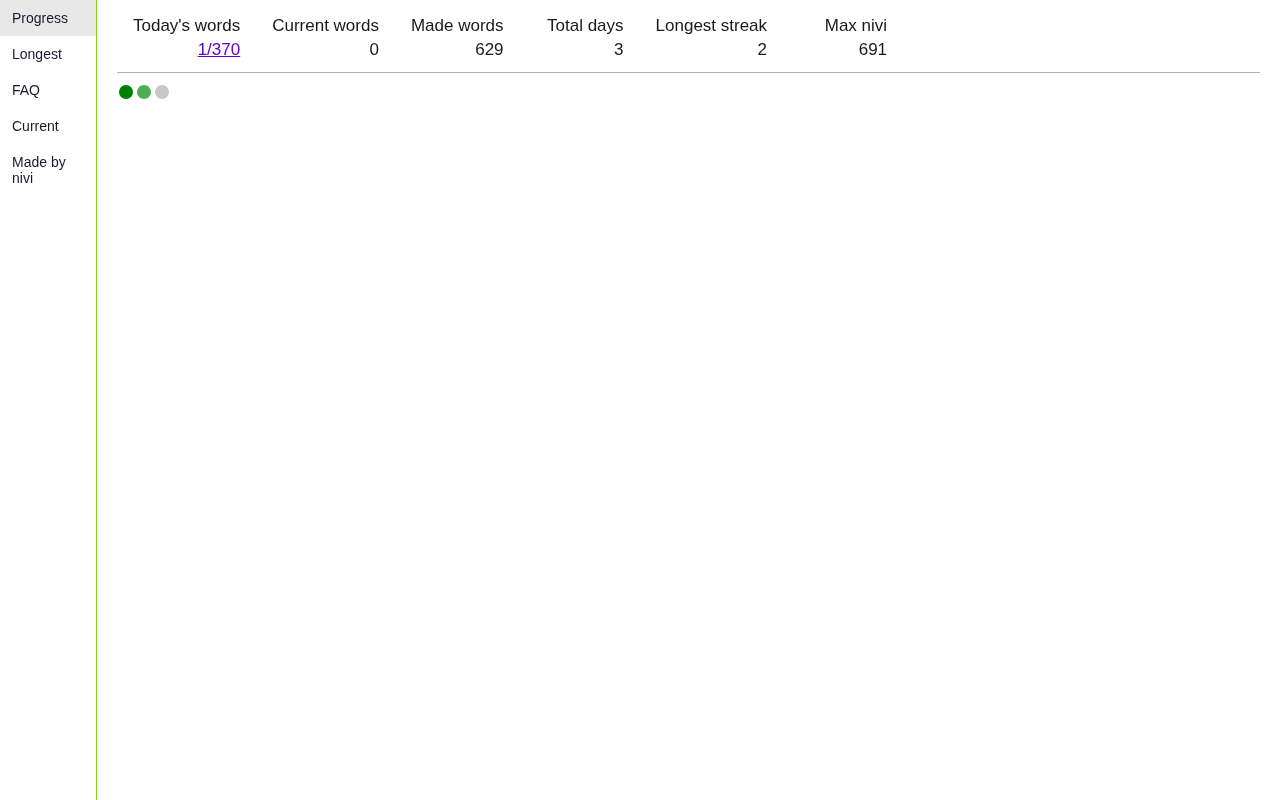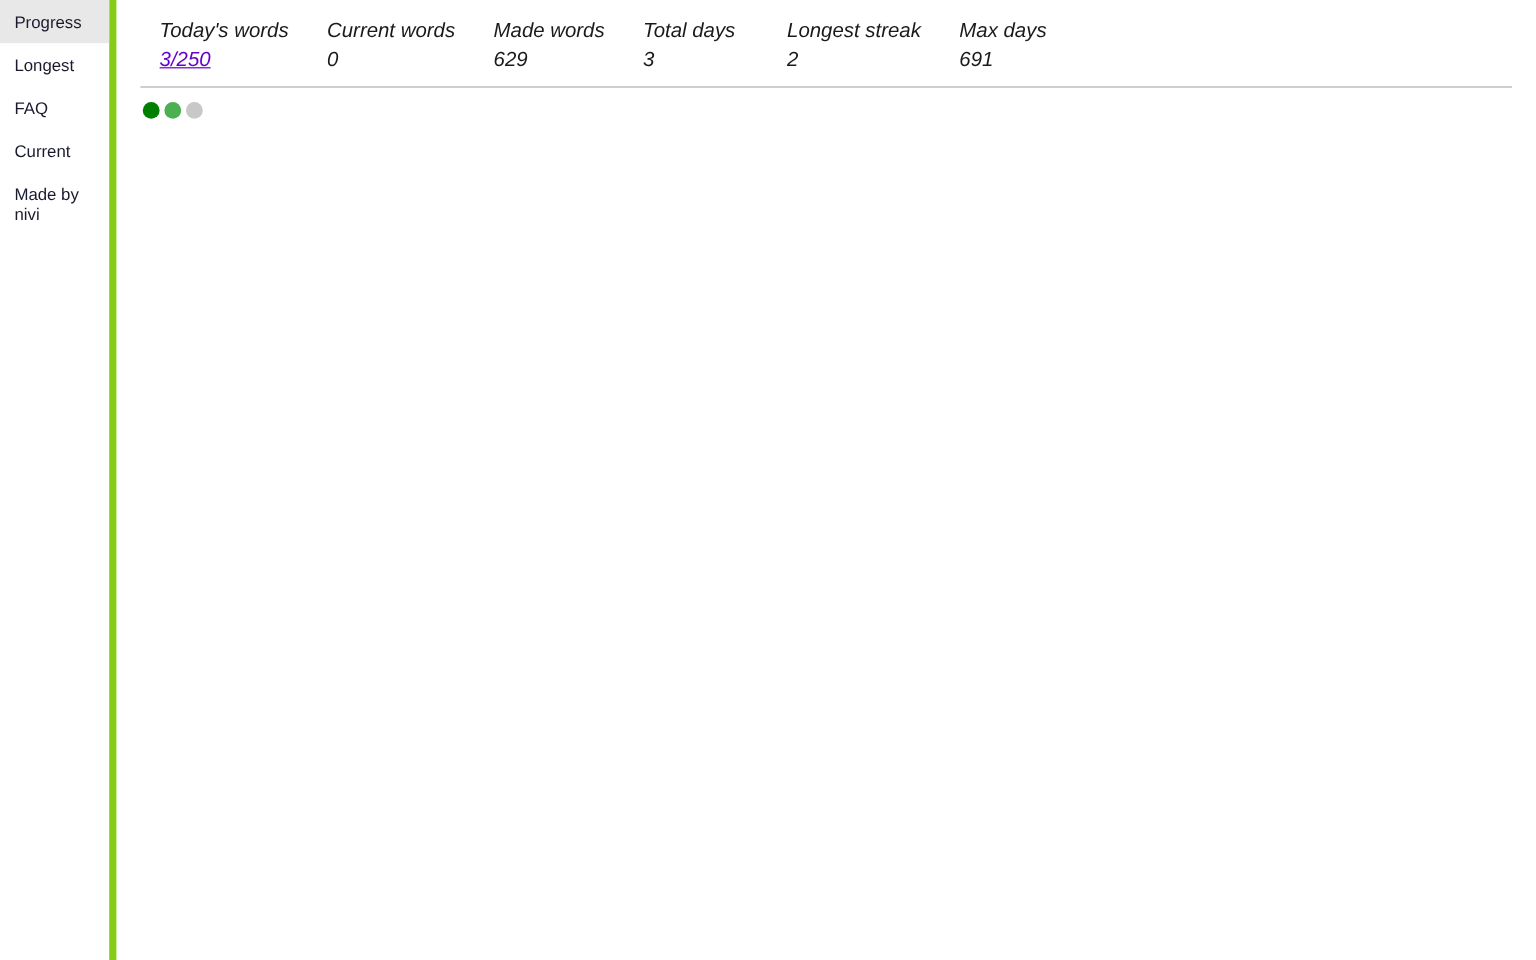--- a/index.html
+++ b/index.html
@@ -15,21 +15,21 @@
       width: 1280px;
       height: 800px;
       overflow: hidden;
     }
 
     
     .sidebar {
       width: 97px;
       min-width: 97px;
       background: #ffffff;
-      border-right: 6px solid #84cc16;
+      border-right: 1px solid #84cc16;
       display: flex;
       flex-direction: column;
     }
 
     .sidebar-item {
       padding: 10px 12px;
       font-size: 14px;
       color: #1a1a2e;
       cursor: pointer;
       text-decoration: none;
@@ -53,24 +53,23 @@
       display: flex;
       flex-direction: row;
       align-items: flex-start;
       gap: 0;
       margin-bottom: 12px;
     }
 
     .stat-item {
       display: flex;
       flex-direction: column;
-      align-items: flex-start;
+      align-items: flex-end;
       min-width: 120px;
       padding: 0 16px;
-      font-style: italic;
     }
 
     .stat-label {
       font-size: 17px;
       color: #1a1a1a;
       font-weight: normal;
       white-space: nowrap;
     }
 
     .stat-value {
@@ -128,40 +127,40 @@
   <a class="sidebar-item">FAQ</a>
   <a class="sidebar-item">Current</a>
   <a class="sidebar-item">Made by nivi</a>
 </nav>
 
 <main class="main-content">
   <div class="stats-row">
 
   <div class="stat-item">
         <div class="stat-label">Today's words</div>
-        <div class="stat-value link">3/250</div>
+        <div class="stat-value link">1/370</div>
       </div>
       <div class="stat-item">
         <div class="stat-label">Current words</div>
         <div class="stat-value">0</div>
       </div>
       <div class="stat-item">
         <div class="stat-label">Made words</div>
         <div class="stat-value">629</div>
       </div>
       <div class="stat-item">
         <div class="stat-label">Total days</div>
         <div class="stat-value">3</div>
       </div>
       <div class="stat-item">
         <div class="stat-label">Longest streak</div>
         <div class="stat-value">2</div>
       </div>
       <div class="stat-item">
-        <div class="stat-label">Max days</div>
+        <div class="stat-label">Max nivi</div>
         <div class="stat-value">691</div>
       </div>
     </div>
   <hr class="divider">
   <div class="dots-row">
 
   <span class="dot dot-green-dark"></span>
       <span class="dot dot-green-medium"></span>
       <span class="dot dot-gray"></span>
     </div>

